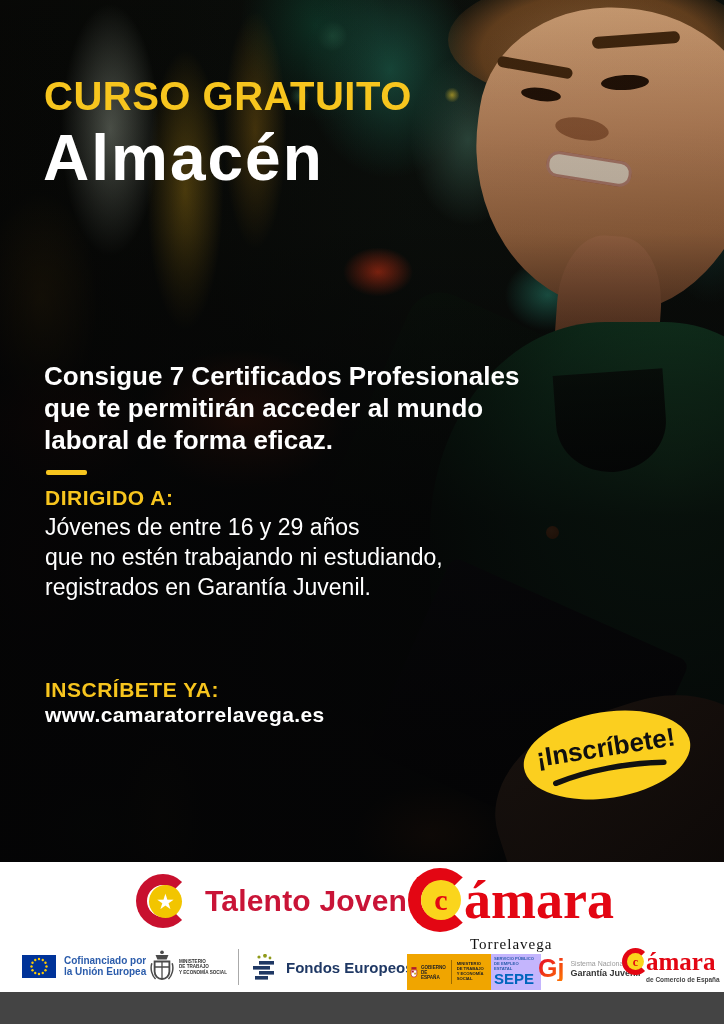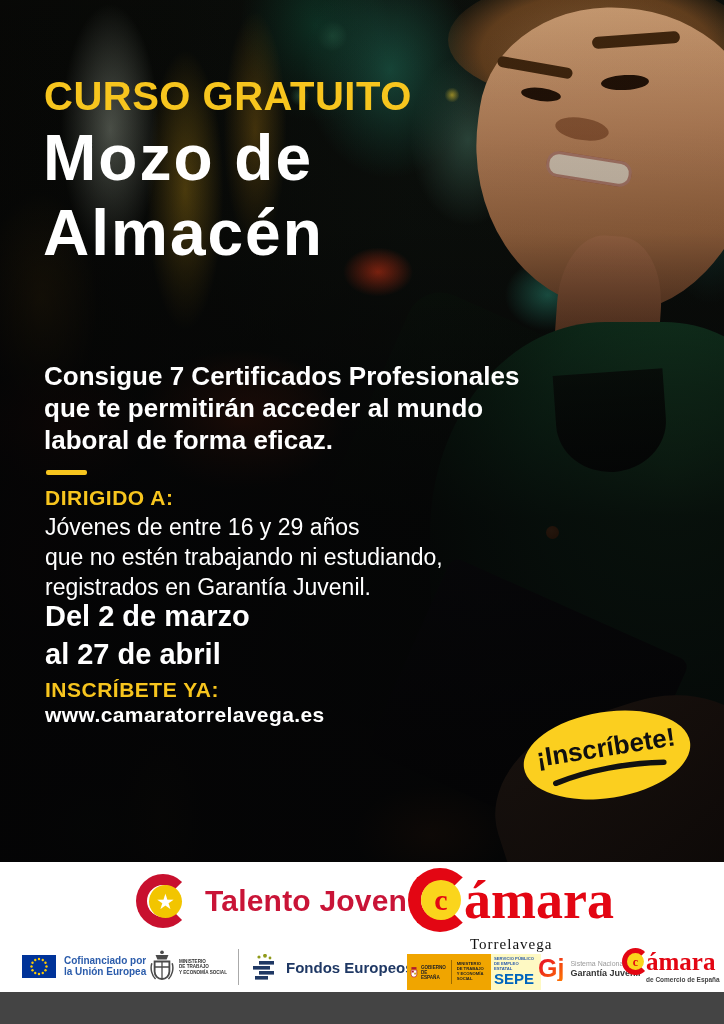--- a/index.html
+++ b/index.html
@@ -121,21 +121,21 @@
   .min-text span { display:block; }
   .vdiv { width:1px; height:36px; background:#aaa; margin:0 6px; }
   .fondos-label { font-size:15px; font-weight:700; color:#1F3864; margin-left:5px; }
 
   .sepe { left:407px; top:92px; display:flex; align-items:stretch; }
   .sepe-yellow { width:84px; height:36px; background:#F0A500; display:flex; align-items:center; gap:3px; padding:3px; }
   .sepe-gob { font-size:4.6px; line-height:5px; font-weight:800; color:#222; }
   .sepe-gob span, .sepe-min span, .sepe-serv span { display:block; }
   .sepe-vdiv { width:1px; height:24px; background:rgba(0,0,0,0.35); margin:0 2px; }
   .sepe-min { font-size:4.2px; line-height:4.8px; font-weight:700; color:#222; }
-  .sepe-white { width:50px; height:36px; background:#fef9c3; padding:2px 3px; display:flex; flex-direction:column; justify-content:center; }
+  .sepe-white { width:50px; height:36px; background:#c4b5fd; padding:2px 3px; display:flex; flex-direction:column; justify-content:center; }
   .sepe-serv { font-size:4.2px; line-height:4.8px; font-weight:700; color:#2B5CAB; }
   .sepe-acronym { font-size:15px; font-weight:700; color:#0065BD; line-height:1.05; }
 
   .gj { left:538px; top:94px; display:flex; align-items:center; gap:6px; }
   .gj-mono { font-size:25px; font-weight:800; line-height:1;
              background:linear-gradient(135deg,#E4002B,#FF7A00); -webkit-background-clip:text; background-clip:text; color:transparent; }
   .gj-text div:first-child { font-size:7px; color:#9a9a9a; line-height:8px; }
   .gj-text div:last-child  { font-size:9px; font-weight:700; color:#333; line-height:10px; }
 
   .came { left:622px; top:86px; }
@@ -171,38 +171,33 @@
       <div class="p-vneck"></div>
       <div class="p-button"></div>
       <div class="p-tablet"></div>
       <div class="p-arm"></div>
     </div>
     <div class="overlay"></div>
 
     <div class="hero-content">
       <div class="eyebrow">CURSO GRATUITO</div>
       <div class="title">
-        <span>Mozo de</span>
         <span>Almacén</span>
       </div>
       <div class="intro">
         <span>Consigue 7 Certificados Profesionales</span>
         <span>que te permitirán acceder al mundo</span>
         <span>laboral de forma eficaz.</span>
       </div>
       <div class="divider"></div>
       <div class="dirigido-label">DIRIGIDO A:</div>
       <div class="dirigido-body">
         <span>Jóvenes de entre 16 y 29 años</span>
         <span>que no estén trabajando ni estudiando,</span>
         <span>registrados en Garantía Juvenil.</span>
-      </div>
-      <div class="dates">
-        <span>Del 2 de marzo</span>
-        <span>al 27 de abril</span>
       </div>
       <div class="inscribete-label">INSCRÍBETE YA:</div>
       <div class="website">www.camaratorrelavega.es</div>
       <div class="badge">
         <span>¡Inscríbete!</span>
         <svg width="120" height="14" viewBox="0 0 120 14">
           <path d="M5 11 C 38 3, 80 2, 115 7" fill="none" stroke="#111" stroke-width="5.5" stroke-linecap="round"></path>
         </svg>
       </div>
     </div>

